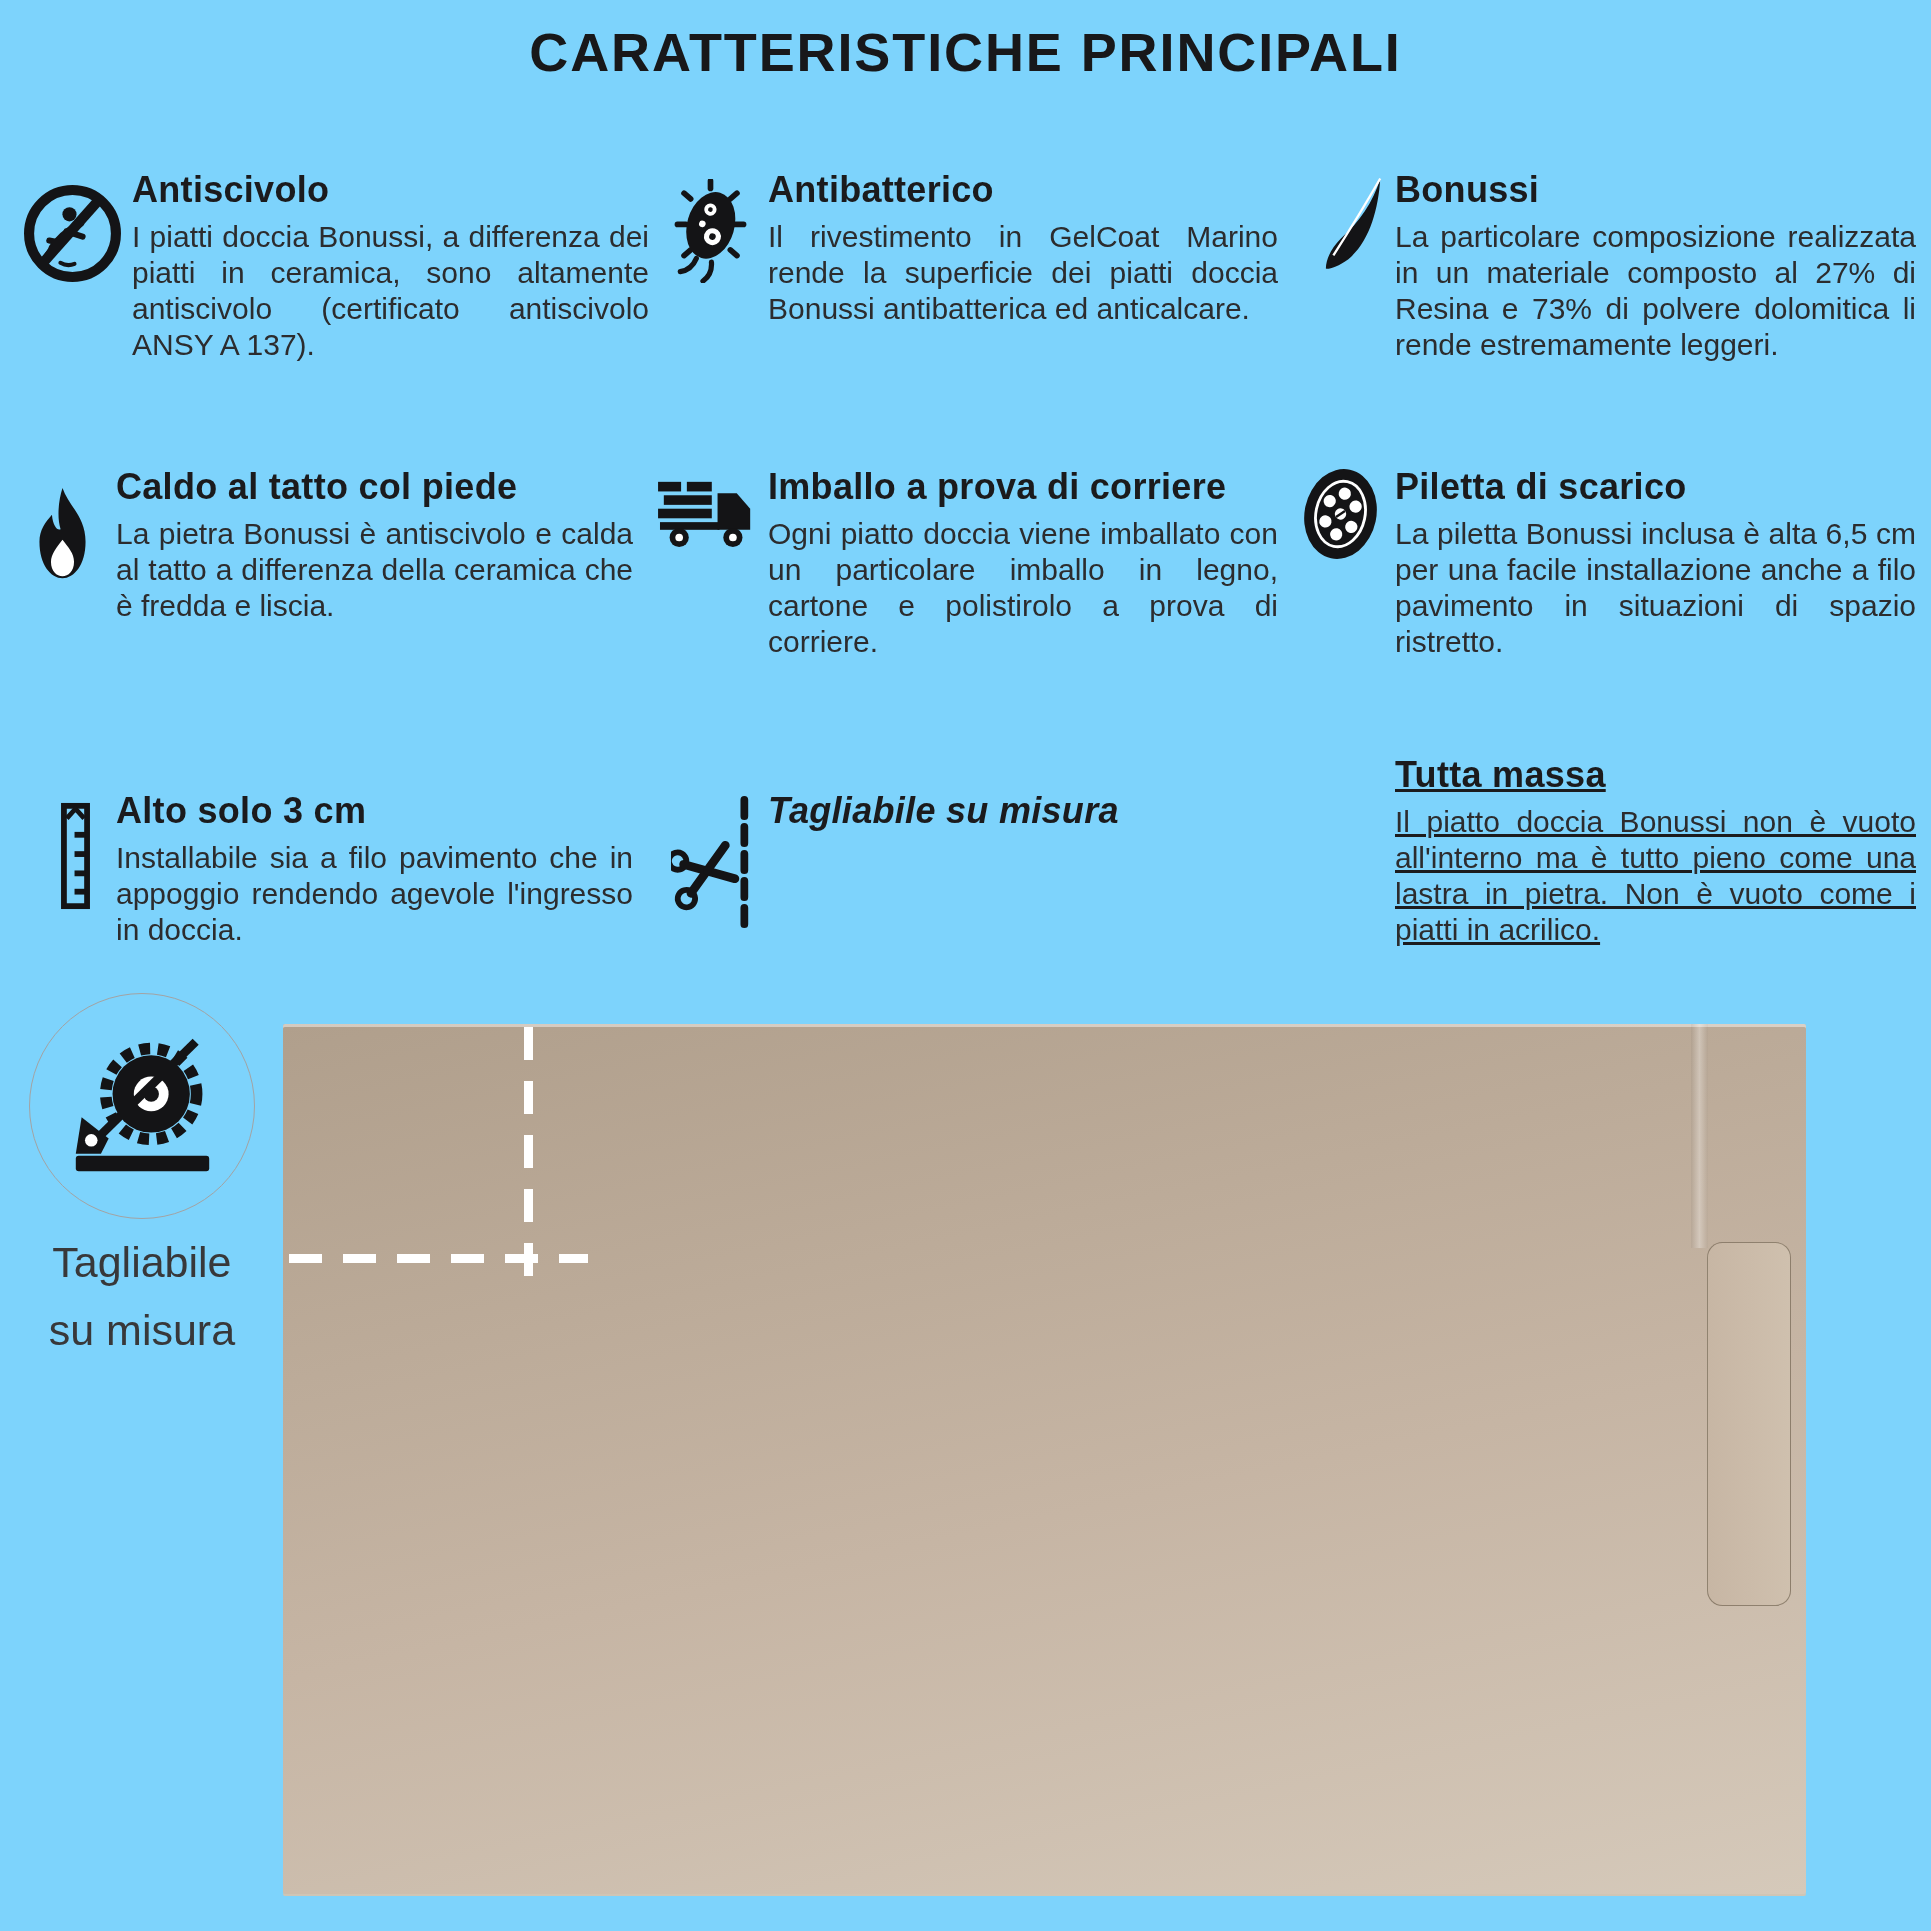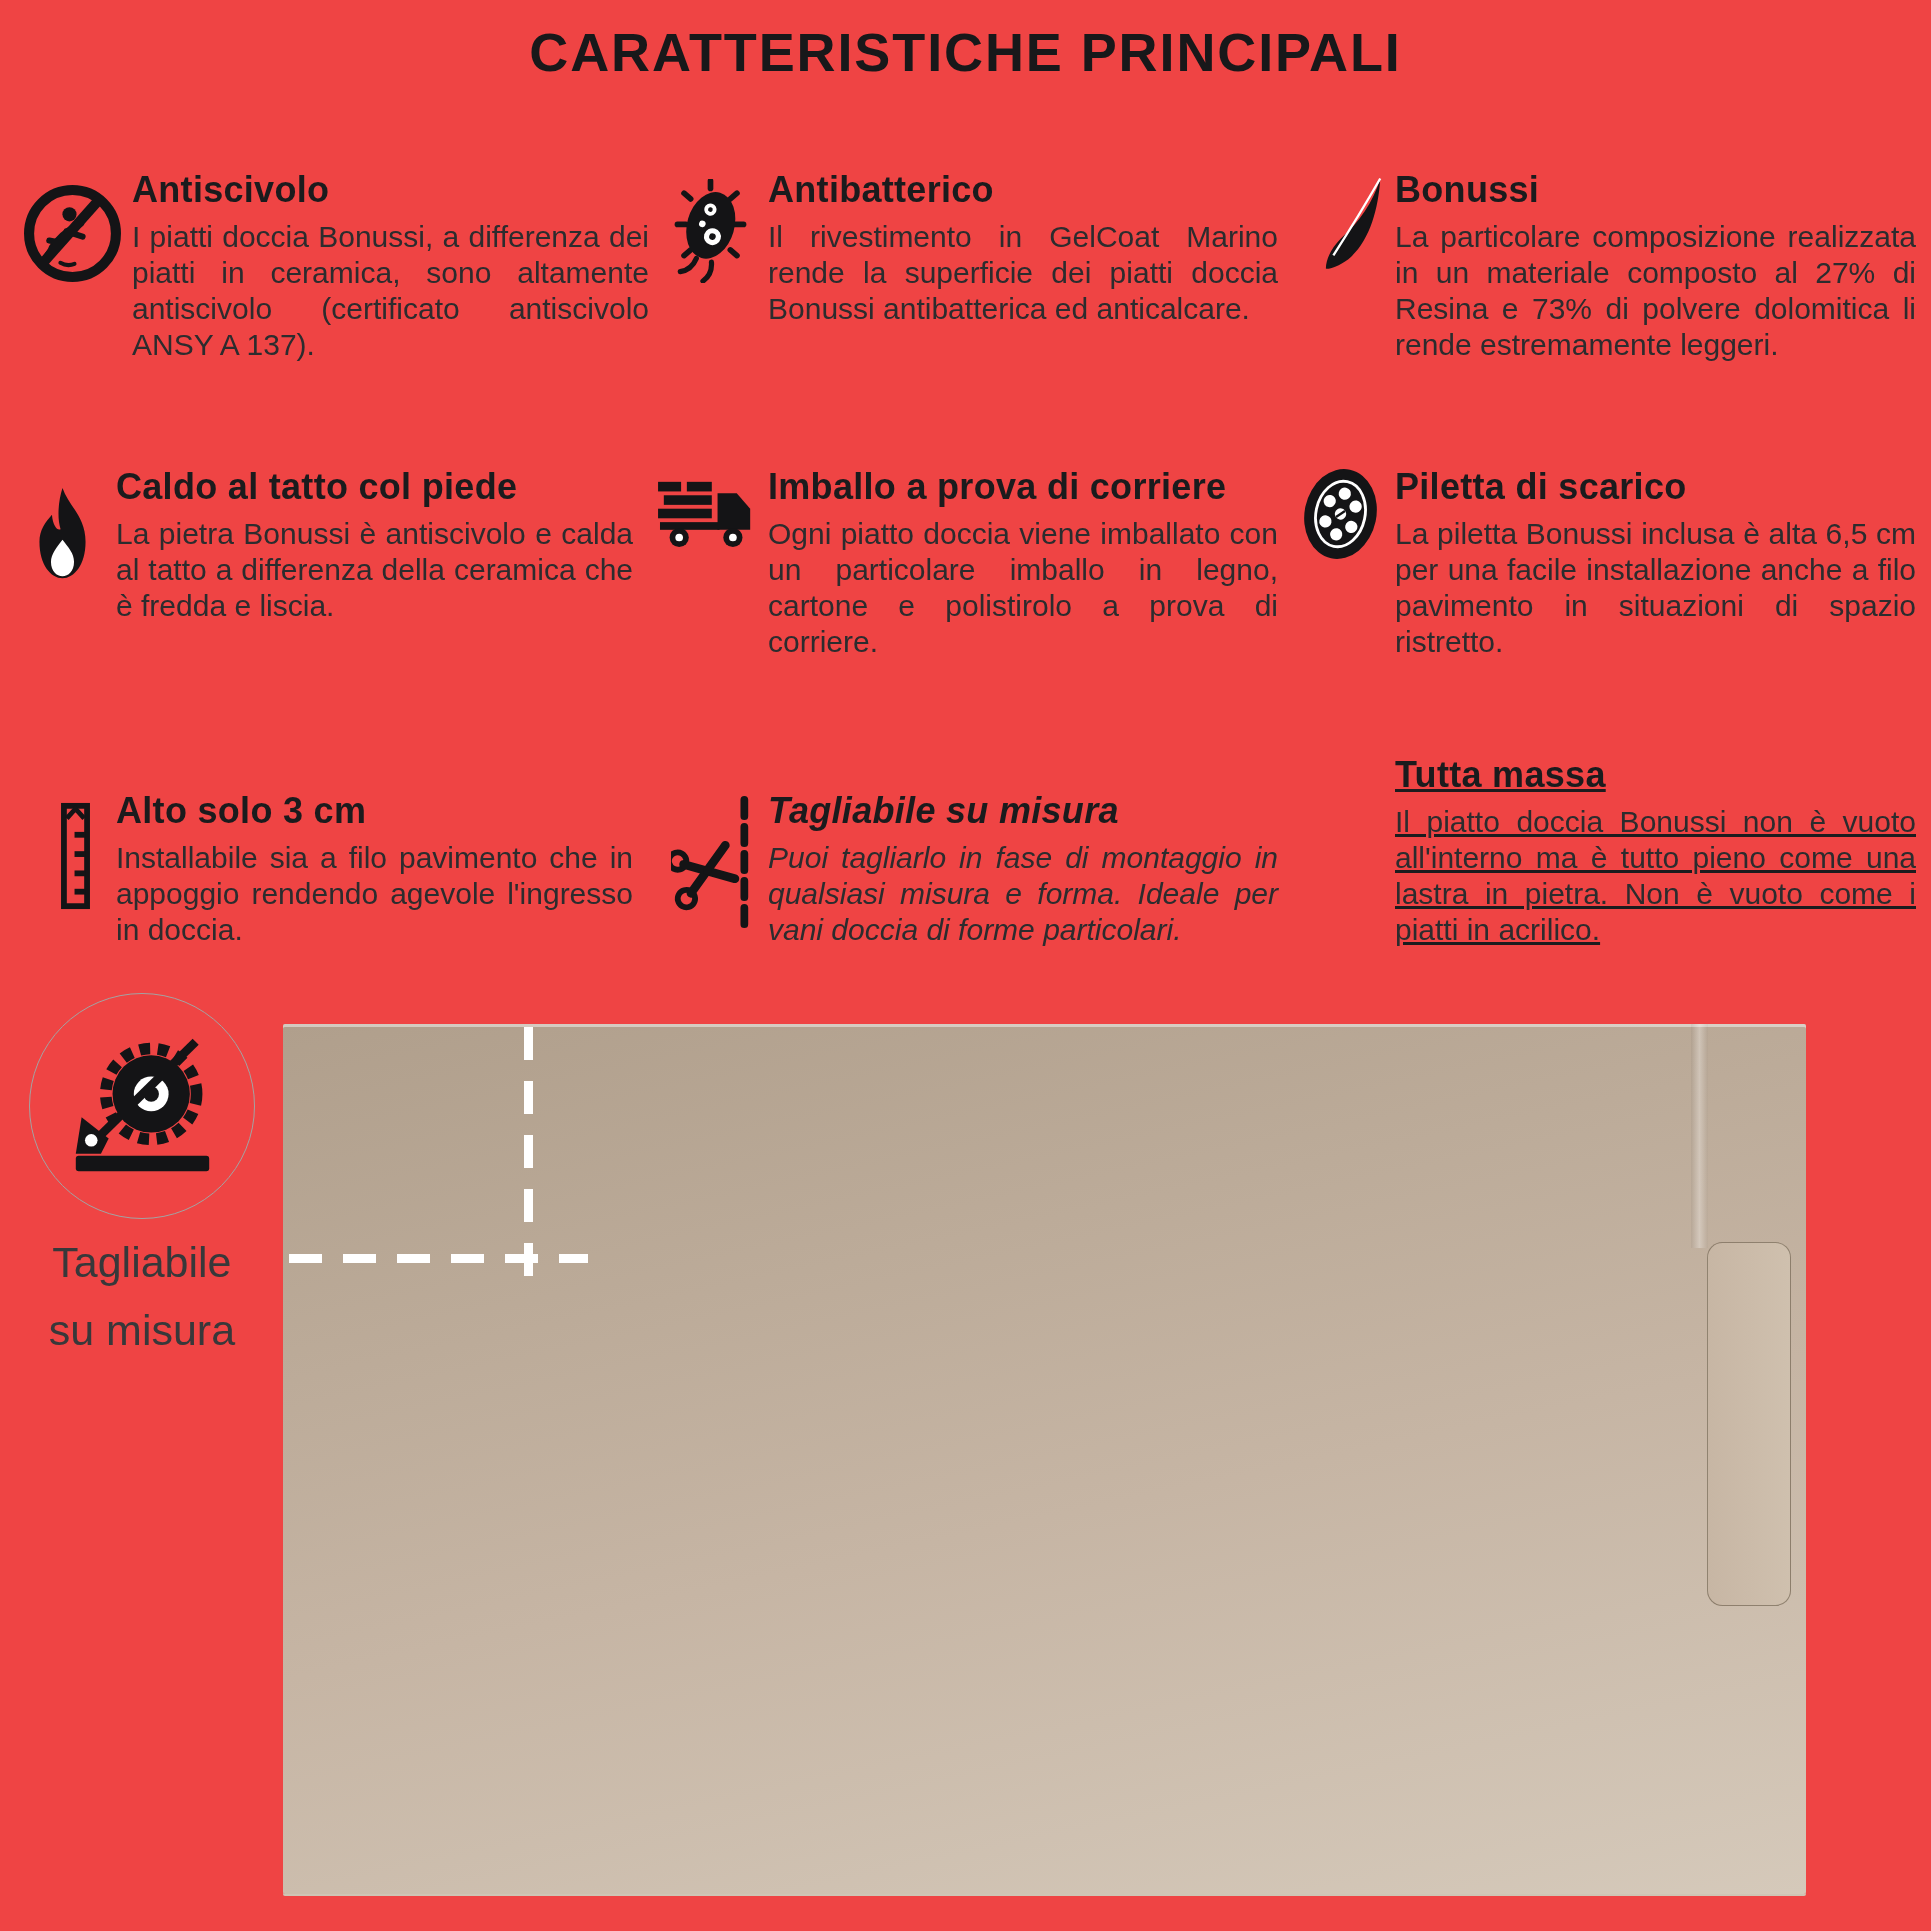--- a/index.html
+++ b/index.html
@@ -1,16 +1,16 @@
 <!DOCTYPE html>
 <html lang="it"><head>
 <meta charset="utf-8">
 <style>
   html,body{margin:0;padding:0;background:#ffffff;}
-  #page{position:relative;width:1931px;height:1931px;background:#ef4444;overflow:hidden;
+  #page{position:relative;width:1931px;height:1931px;background:#7dd3fc;overflow:hidden;
         font-family:"Liberation Sans","DejaVu Sans",sans-serif;color:#1c1c1e;}
 
   .page-title{position:absolute;left:0;top:21px;width:1931px;text-align:center;
         font-size:54px;font-weight:bold;letter-spacing:1.9px;color:#18181a;}
 
   .feature{position:absolute;}
   .feature .icon{position:absolute;}
   .feature-title{font-size:36px;font-weight:bold;color:#1b1b1d;white-space:nowrap;
         margin:0 0 7.7px 0;letter-spacing:0.3px;}
   .feature-text{font-size:30px;line-height:36px;color:#2c2c2e;text-align:justify;}
@@ -185,21 +185,20 @@
           <g transform="rotate(-16 36 84)">
             <circle cx="12" cy="62" r="9" fill="none" stroke="#141416" stroke-width="6"></circle>
             <circle cx="10" cy="102" r="9" fill="none" stroke="#141416" stroke-width="6"></circle>
             <line x1="17" y1="67" x2="64" y2="96" stroke="#141416" stroke-width="9" stroke-linecap="round"></line>
             <line x1="16" y1="98" x2="64" y2="60" stroke="#141416" stroke-width="9" stroke-linecap="round"></line>
             <circle cx="39" cy="80" r="4.5" fill="#141416"></circle>
           </g>
         </svg>
     </span>
     <div class="feature-title">Tagliabile su misura</div>
-    <div class="feature-text">Puoi tagliarlo in fase di montaggio in qualsiasi misura e forma. Ideale per vani doccia di forme particolari.</div>
   </div>
 
   <div class="feature f9">
     <span class="icon"><span class="solid-mass"></span></span>
     <div class="feature-title">Tutta massa</div>
     <div class="feature-text">Il piatto doccia Bonussi non è vuoto all'interno ma è tutto pieno come una lastra in pietra. Non è vuoto come i piatti in acrilico.</div>
   </div>
 
   <div class="badge-circle">
     <span style="width:145px;height:145px;display:block;">

